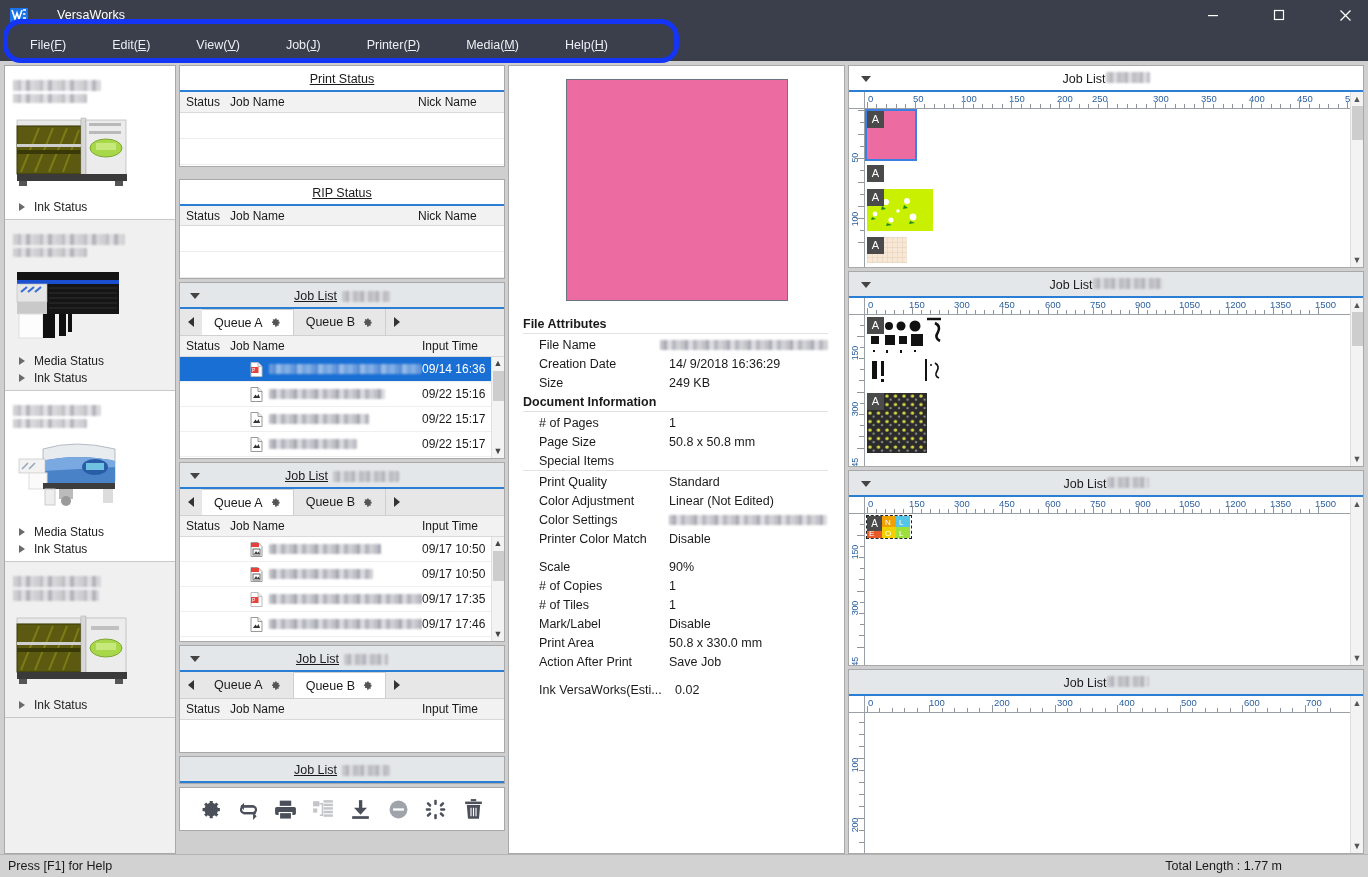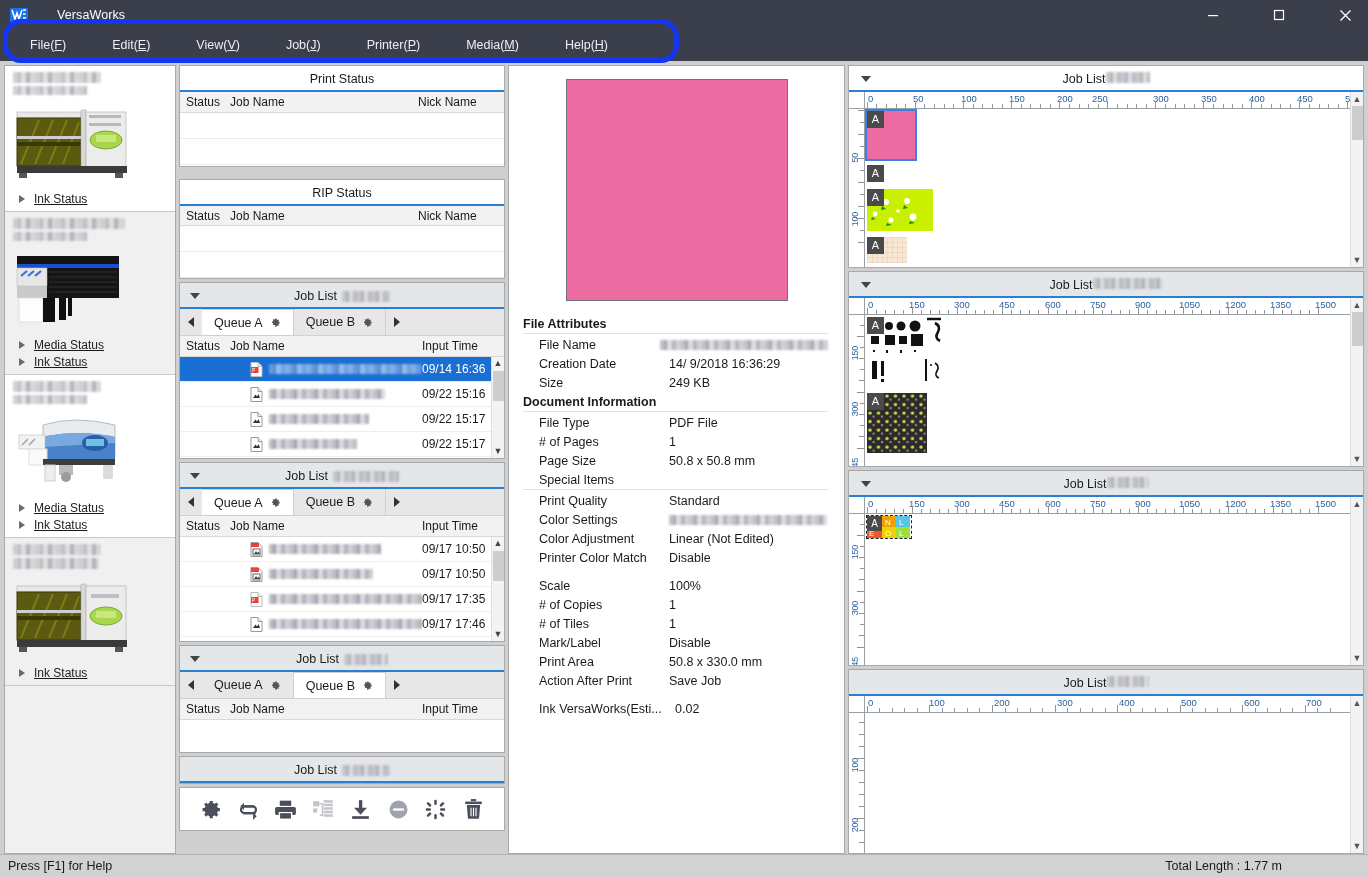--- a/index.html
+++ b/index.html
@@ -28,36 +28,36 @@
   .menu-highlight {
     position:absolute; left:3px; top:19px; width:676px; height:44px;
     border:5px solid #1435f5; border-radius:18px; pointer-events:none; z-index:5;
   }
 
   
   .main { flex:1; display:flex; padding:4px 4px 0 4px; gap:3px; overflow:hidden; background:#cfcfcf;}
 
   
   .printers { width:172px; background:#f0f0f0; border:1px solid #a9a9a9; display:flex; flex-direction:column; overflow:hidden; }
-  .printer-card { border-bottom:1px solid #c8c8c8; padding:6px 8px 4px 8px; background:#ffffff;text-decoration:underline; }
+  .printer-card { border-bottom:1px solid #c8c8c8; padding:14px 8px 4px 8px; background:#ffffff; }
   .printer-card.alt { background:#f0f0f0; }
   .blur-line { height:11px; border-radius:1px; margin-bottom:3px;
     background:repeating-linear-gradient(90deg,#c9c9cd 0 5px,#b4b4ba 5px 8px,#dcdce0 8px 13px,#a8a8b0 13px 17px,#d2d2d6 17px 22px);
     filter: blur(1.2px); opacity:.85;}
   .blur-line.w1 { width:88px; } .blur-line.w2 { width:74px; height:9px; }
   .blur-line.w3 { width:112px; } .blur-line.w4 { width:86px; }
   .printer-img { height:88px; margin:3px 0 4px 2px; width:118px; position:relative; overflow:hidden;}
   .status-row { display:flex; align-items:center; height:17px; font-size:12px; color:#222; padding-left:2px;}
   .tri { width:0;height:0;border-left:6px solid #6a6a6a;border-top:4.5px solid transparent;border-bottom:4.5px solid transparent; margin-right:9px; margin-left:4px;}
   .printers-fill { flex:1; background:#f0f0f0; }
 
   
   .queues { width:326px; display:flex; flex-direction:column; gap:3px; }
   .panel { background:#ffffff; border:1px solid #a9a9a9; display:flex; flex-direction:column; overflow:hidden;}
-  .panel-title { height:26px; line-height:26px; text-align:center; font-size:12.5px; background:#ffffff; border-bottom:2px solid #2a7fd4; position:relative;}
+  .panel-title { height:26px; line-height:26px; text-align:center; font-size:12.5px; background:#ffffff; border-bottom:2px solid #2a7fd4; position:relative;text-decoration:underline;}
   .panel-title.grey { background:#e4e7e9; }
   .panel-title .collapse-tri { position:absolute; left:10px; top:10px; width:0;height:0;border-top:6px solid #444;border-left:5px solid transparent;border-right:5px solid transparent;}
   .panel-title .jl-blur { display:inline-block; vertical-align:-2px; margin-left:5px; }
   .blur-chip { display:inline-block; height:11px; border-radius:1px;
      background:repeating-linear-gradient(90deg,#c3c3c8 0 4px,#aeaeb6 4px 7px,#dadade 7px 11px,#b8b8c0 11px 15px);
      filter:blur(1px); opacity:.9;}
   .col-head { display:flex; height:21px; align-items:center; background:#f2f2f2; border-bottom:1px solid #d9d9d9; font-size:12px; }
   .col-head span { padding-left:6px; }
   .c-status { width:44px; } .c-job { flex:1; } .c-nick { width:92px; } .c-time { width:88px; }
   .rowarea { background:#fff; }
@@ -616,57 +616,53 @@
             <span class="v">14/ 9/2018 16:36:29</span>
           </div>
         <div class="prop">
             <span class="k">Size</span>
             <span class="v">249 KB</span>
           </div>
 
         <div class="sec-head">Document Information</div>
         <div class="sec-rule"></div>
         <div class="prop">
-            <span class="k">File Type</span>
-            <span class="v">PDF File</span>
-          </div>
-        <div class="prop">
             <span class="k"># of Pages</span>
             <span class="v">1</span>
           </div>
         <div class="prop">
             <span class="k">Page Size</span>
             <span class="v">50.8 x 50.8 mm</span>
           </div>
         <div class="prop">
             <span class="k">Special Items</span>
             <span class="v"></span>
           </div>
 
         <div class="sec-rule"></div>
         <div class="prop">
             <span class="k">Print Quality</span>
             <span class="v">Standard</span>
           </div>
         <div class="prop">
+            <span class="k">Color Adjustment</span>
+            <span class="v">Linear (Not Edited)</span>
+          </div>
+        <div class="prop">
             <span class="k">Color Settings</span>
             <span class="v"><span class="vblur" style="width:158px"></span></span>
           </div>
         <div class="prop">
-            <span class="k">Color Adjustment</span>
-            <span class="v">Linear (Not Edited)</span>
-          </div>
-        <div class="prop">
             <span class="k">Printer Color Match</span>
             <span class="v">Disable</span>
           </div>
         <div class="prop-gap"></div>
         <div class="prop">
             <span class="k">Scale</span>
-            <span class="v">100%</span>
+            <span class="v">90%</span>
           </div>
         <div class="prop">
             <span class="k"># of Copies</span>
             <span class="v">1</span>
           </div>
         <div class="prop">
             <span class="k"># of Tiles</span>
             <span class="v">1</span>
           </div>
         <div class="prop">

